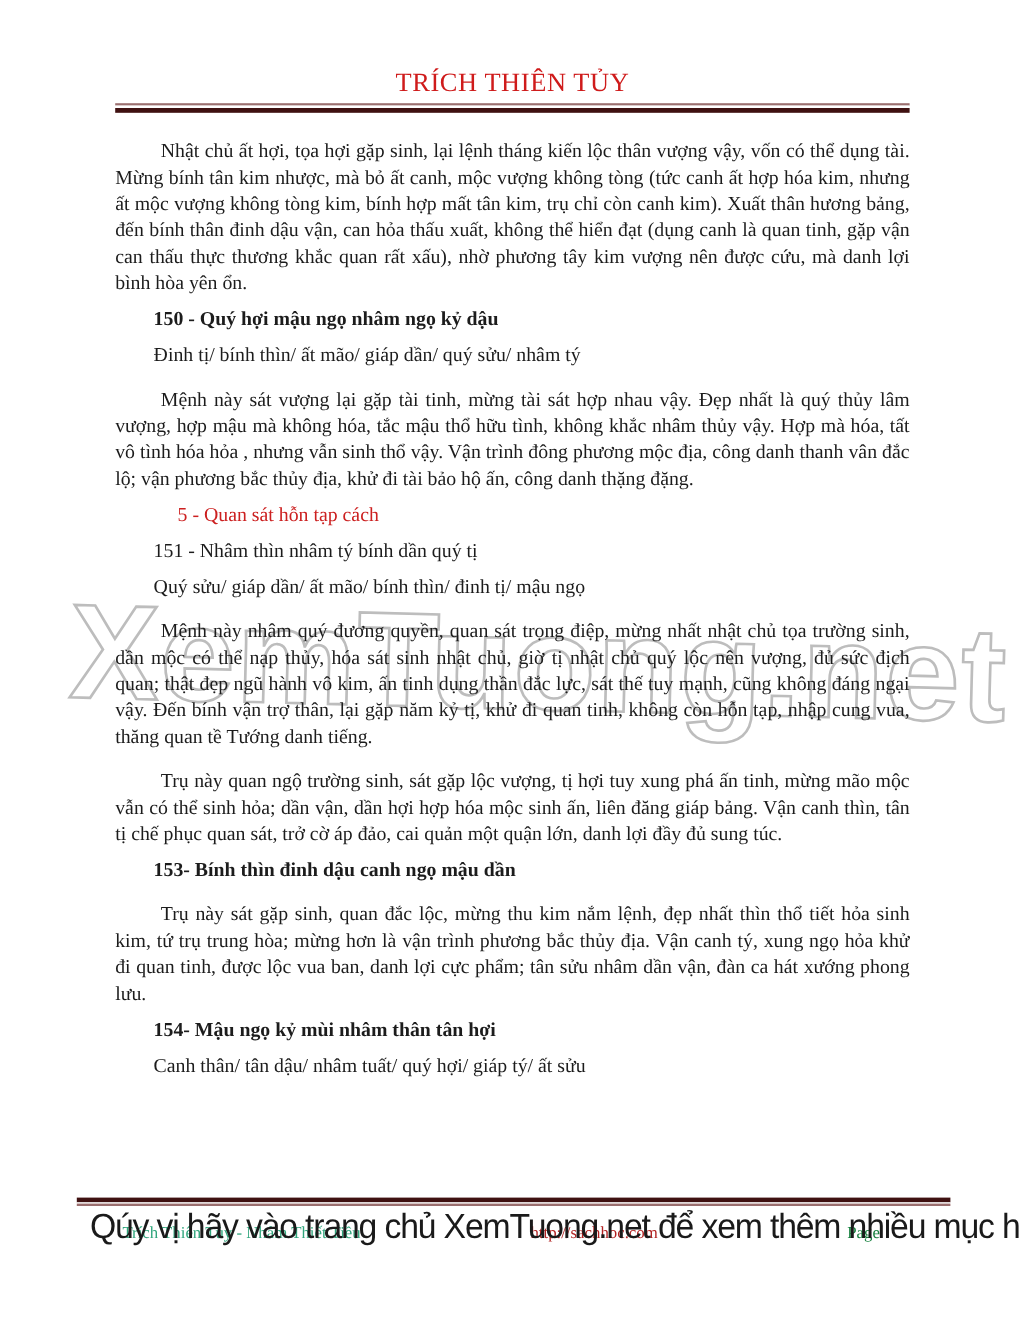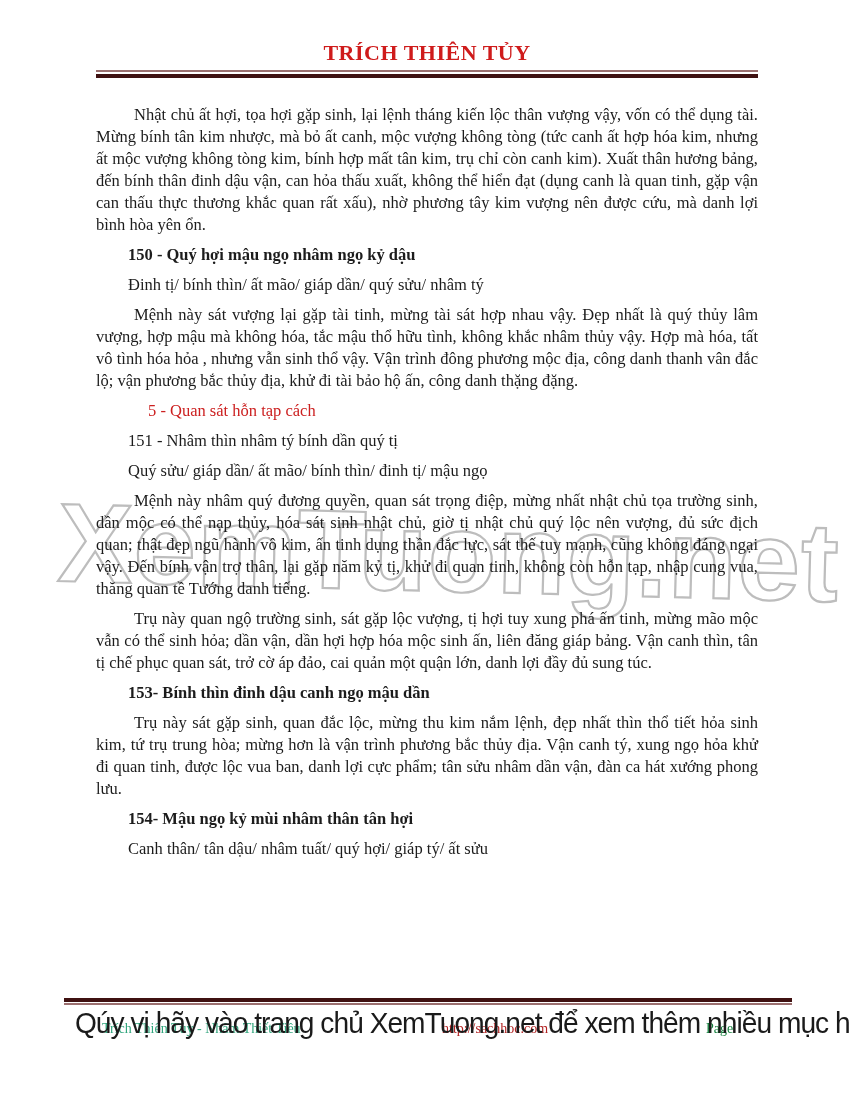--- a/index.html
+++ b/index.html
@@ -15,39 +15,40 @@
     position:relative;
     width:850px;height:1100px;
   }
   
   .header{
     position:absolute;top:40px;left:96px;right:92px;
     text-align:center;
   }
   .doc-title{
     font-size:22px;
-    font-weight:bold;
+    font-weight:normal;
     letter-spacing:.5px;
     color:#cf1b1b;
     line-height:26px;
+    margin-top:16px;
   }
   .rule{height:8px;margin-top:4px;}
   .rule .thin{height:2px;background:#9b6f6f;}
   .rule .gap{height:2px;background:#ffffff;}
   .rule .thick{height:4px;background:#3f1111;}
   
   .content{
     position:absolute;top:100px;left:96px;right:92px;
     font-size:16.5px;line-height:22px;
     z-index:2;
   }
   .para{
     text-align:justify;
     text-indent:38px;
-    margin:4px 0 8px 0;
+    margin:15px 0 8px 0;
   }
   .h-bold{
     font-weight:bold;
     margin:6px 0 8px 32px;
   }
   .h-red{
     color:#cc2020;
     margin:6px 0 8px 52px;
   }
   .line{

